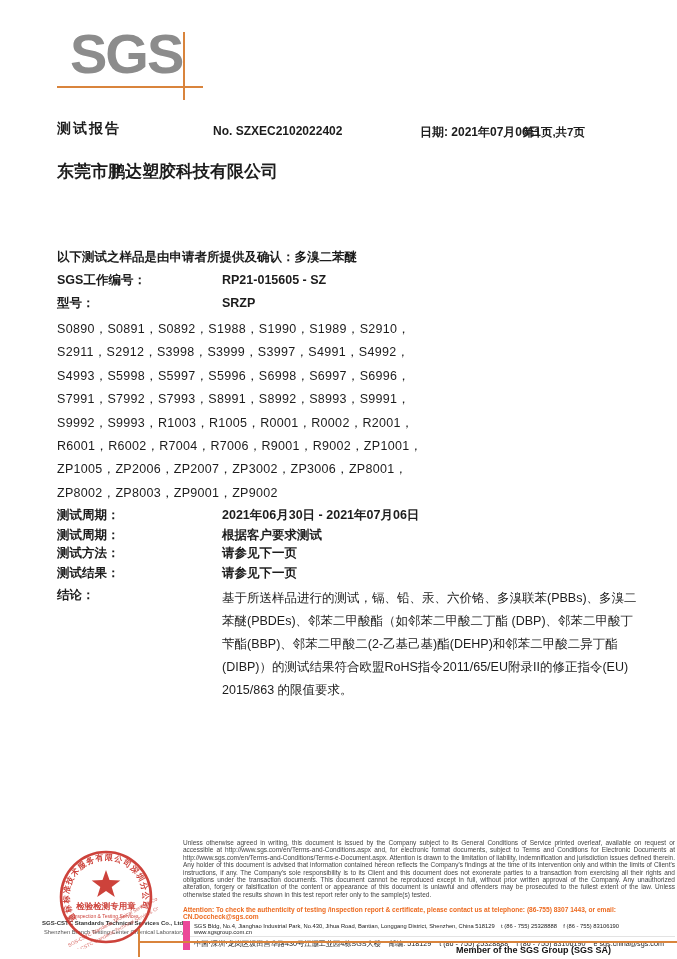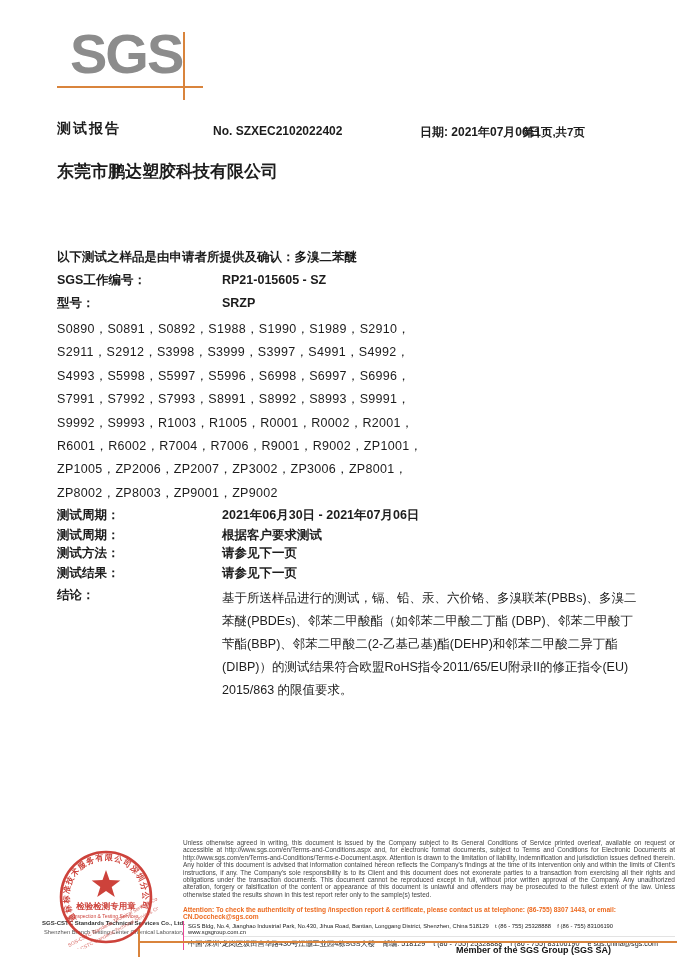--- a/index.html
+++ b/index.html
@@ -49,21 +49,21 @@
   .stamp-co2 { position:absolute; left:44px; top:929px; font-size:5.8px; color:#555; }
 
   .disclaimer {
     position:absolute; left:183px; top:839px; width:492px;
     font-size:6.5px; line-height:7.4px; color:#444; text-align:justify;
   }
   .attention {
     position:absolute; left:183px; top:906px; width:492px;
     font-size:6.6px; line-height:7.4px; font-weight:700; color:#ed6b21;
   }
-  .addr-block { position:absolute; left:183px; top:921px; width:492px; border-left:1px solid #ec4899; }
+  .addr-block { position:absolute; left:183px; top:921px; width:492px; border-left:7px solid #ec4899; }
   .addr-row { padding:1.5px 0 1.5px 4px; white-space:pre-wrap; color:#222; }
   .addr-en { font-size:5.8px; border-bottom:1px solid #e3e3e3; }
   .addr-cn { font-size:7.2px; }
 
   .rule-orange-h { position:absolute; left:139px; top:941px; width:538px; height:2px; background:#d9843c; }
   .rule-orange-v { position:absolute; left:138px; top:929px; width:2px; height:28px; background:#d9843c; }
 
   .member { position:absolute; right:66px; top:945px; font-size:9px; font-weight:600; color:#111; }
 </style>
 </head>

